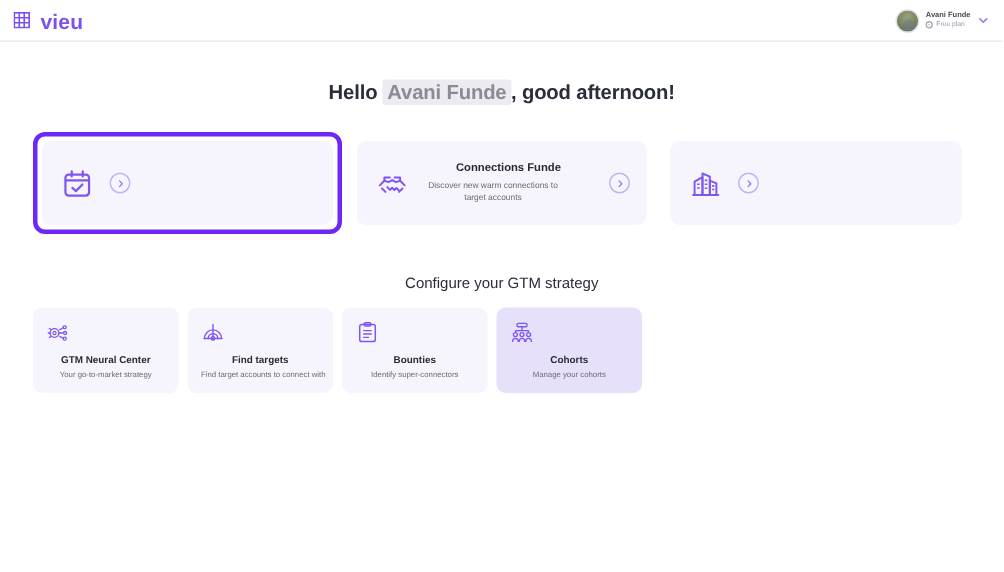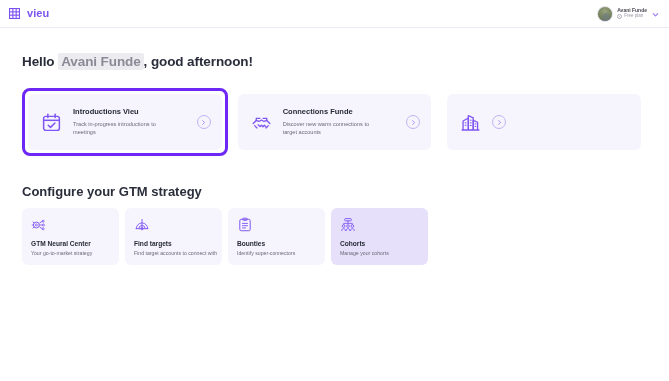--- a/index.html
+++ b/index.html
@@ -35,21 +35,21 @@
     gap: 7px;
   }
 
   .grid-icon {
     width: 11px;
     height: 11px;
     display: block;
   }
 
   .brand-word {
-    font-size: 11px;
+    font-size: 14px;
     font-weight: 700;
     color: #7b52f0;
     letter-spacing: 0.1px;
     line-height: 1;
   }
 
   .account {
     margin-left: auto;
     display: flex;
     align-items: center;
@@ -122,20 +122,21 @@
 
   .caret {
     width: 9px;
     height: 9px;
     flex: 0 0 auto;
   }
 
   
   .page {
     padding: 0 22px;
+    text-align: center;
   }
 
   .greeting {
     margin-top: 26px;
     font-size: 13.5px;
     font-weight: 700;
     color: #2a2d3a;
     letter-spacing: -0.1px;
     line-height: 1.2;
     white-space: nowrap;
@@ -212,22 +213,22 @@
     display: flex;
     align-items: center;
     justify-content: center;
     background: transparent;
   }
   .go-btn svg { display: block; }
 
   
   .section-title {
     margin-top: 29px;
-    font-size: 13px;
-    font-weight: 700;
+    font-size: 10px;
+    font-weight: 400;
     color: #2b2e3b;
     line-height: 1;
   }
 
   
   .secondary-row {
     display: flex;
     gap: 6px;
     margin-top: 10px;
   }
@@ -316,24 +317,20 @@
       <div class="pcard">
         <span>
           <svg class="pcard-icon" viewBox="0 0 24 24" fill="none">
             <rect x="3" y="5" width="18" height="16" rx="2.5" stroke="#7f56f2" stroke-width="1.7"></rect>
             <line x1="3" y1="9.5" x2="21" y2="9.5" stroke="#7f56f2" stroke-width="1.7"></line>
             <line x1="7.8" y1="2.6" x2="7.8" y2="6.4" stroke="#7f56f2" stroke-width="1.7" stroke-linecap="round"></line>
             <line x1="16.2" y1="2.6" x2="16.2" y2="6.4" stroke="#7f56f2" stroke-width="1.7" stroke-linecap="round"></line>
             <path d="M8.3 15.1L10.9 17.6L15.9 12.6" stroke="#7f56f2" stroke-width="1.7" stroke-linecap="round" stroke-linejoin="round"></path>
           </svg>
         </span>
-        <div class="pcard-text">
-          <div class="pcard-title">Introductions Vieu</div>
-          <div class="pcard-sub">Track in-progress introductions to meetings</div>
-        </div>
         <span class="go-btn">
           <svg width="7" height="7" viewBox="0 0 12 12" fill="none">
             <path d="M4.6 2.8L7.8 6L4.6 9.2" stroke="#8f6ef3" stroke-width="1.3" stroke-linecap="round" stroke-linejoin="round"></path>
           </svg>
         </span>
       </div>
     </div>
 
     <div class="pcard-wrap">
       <div class="pcard">

